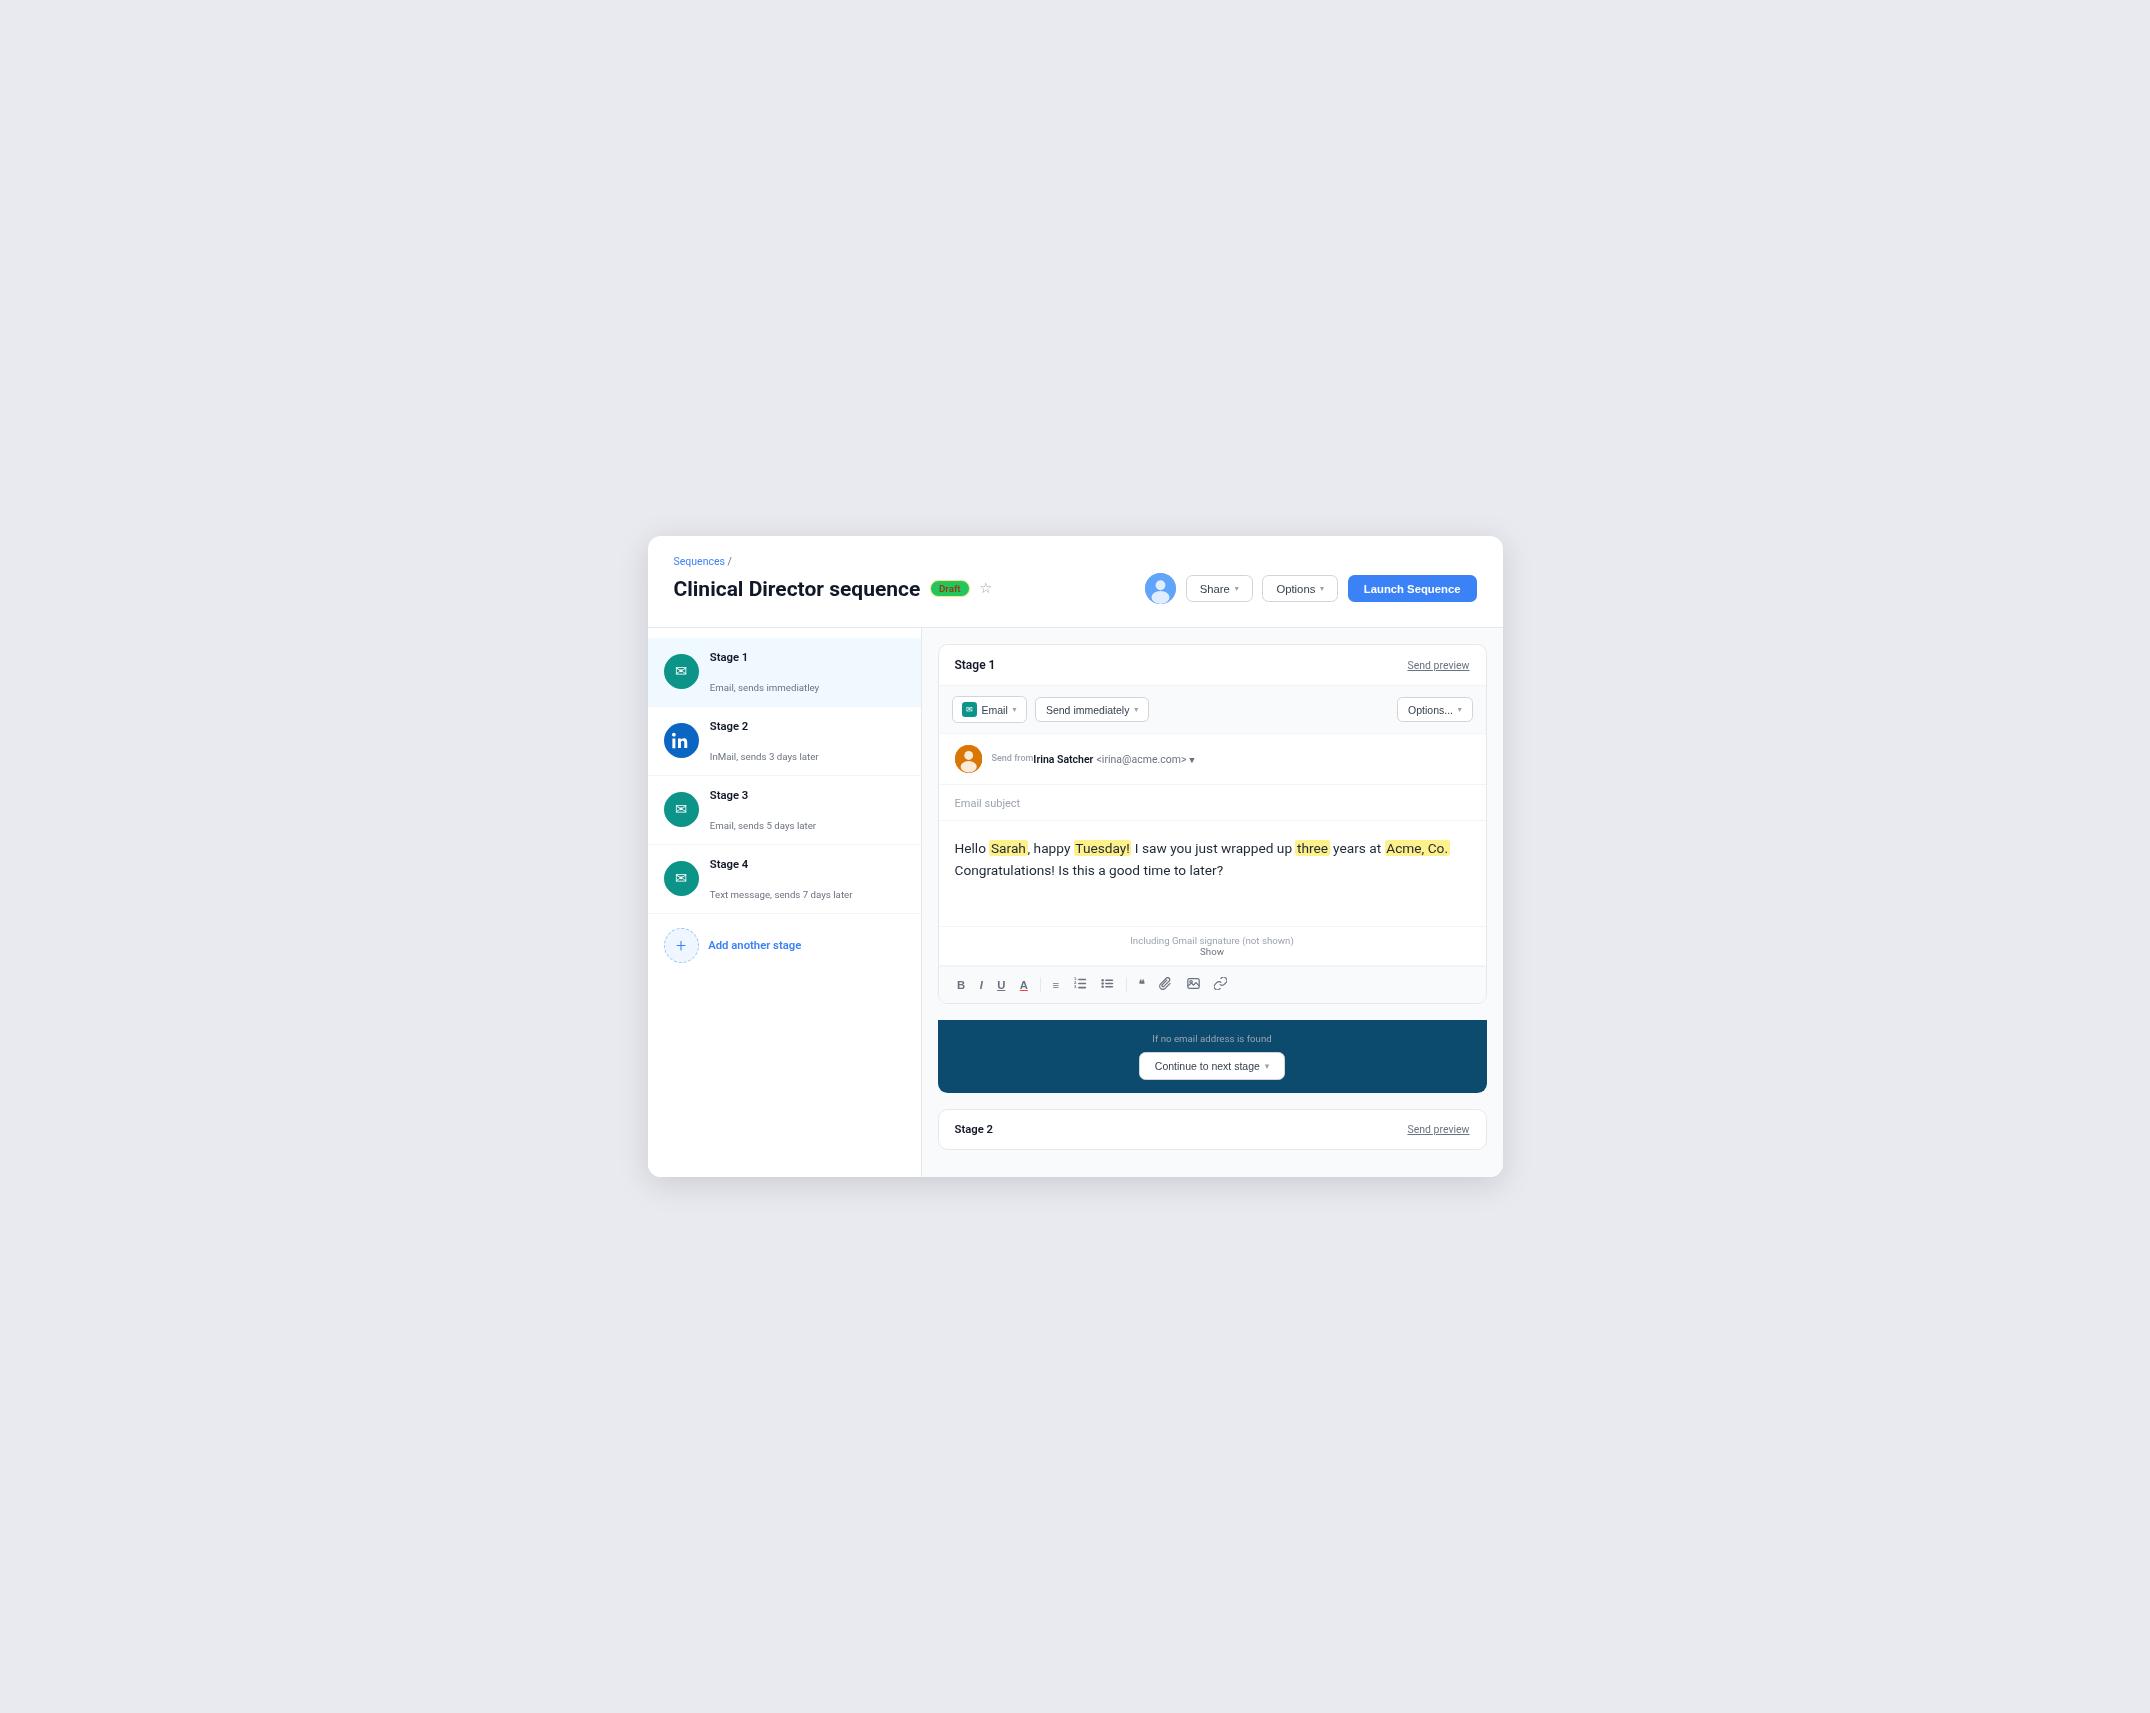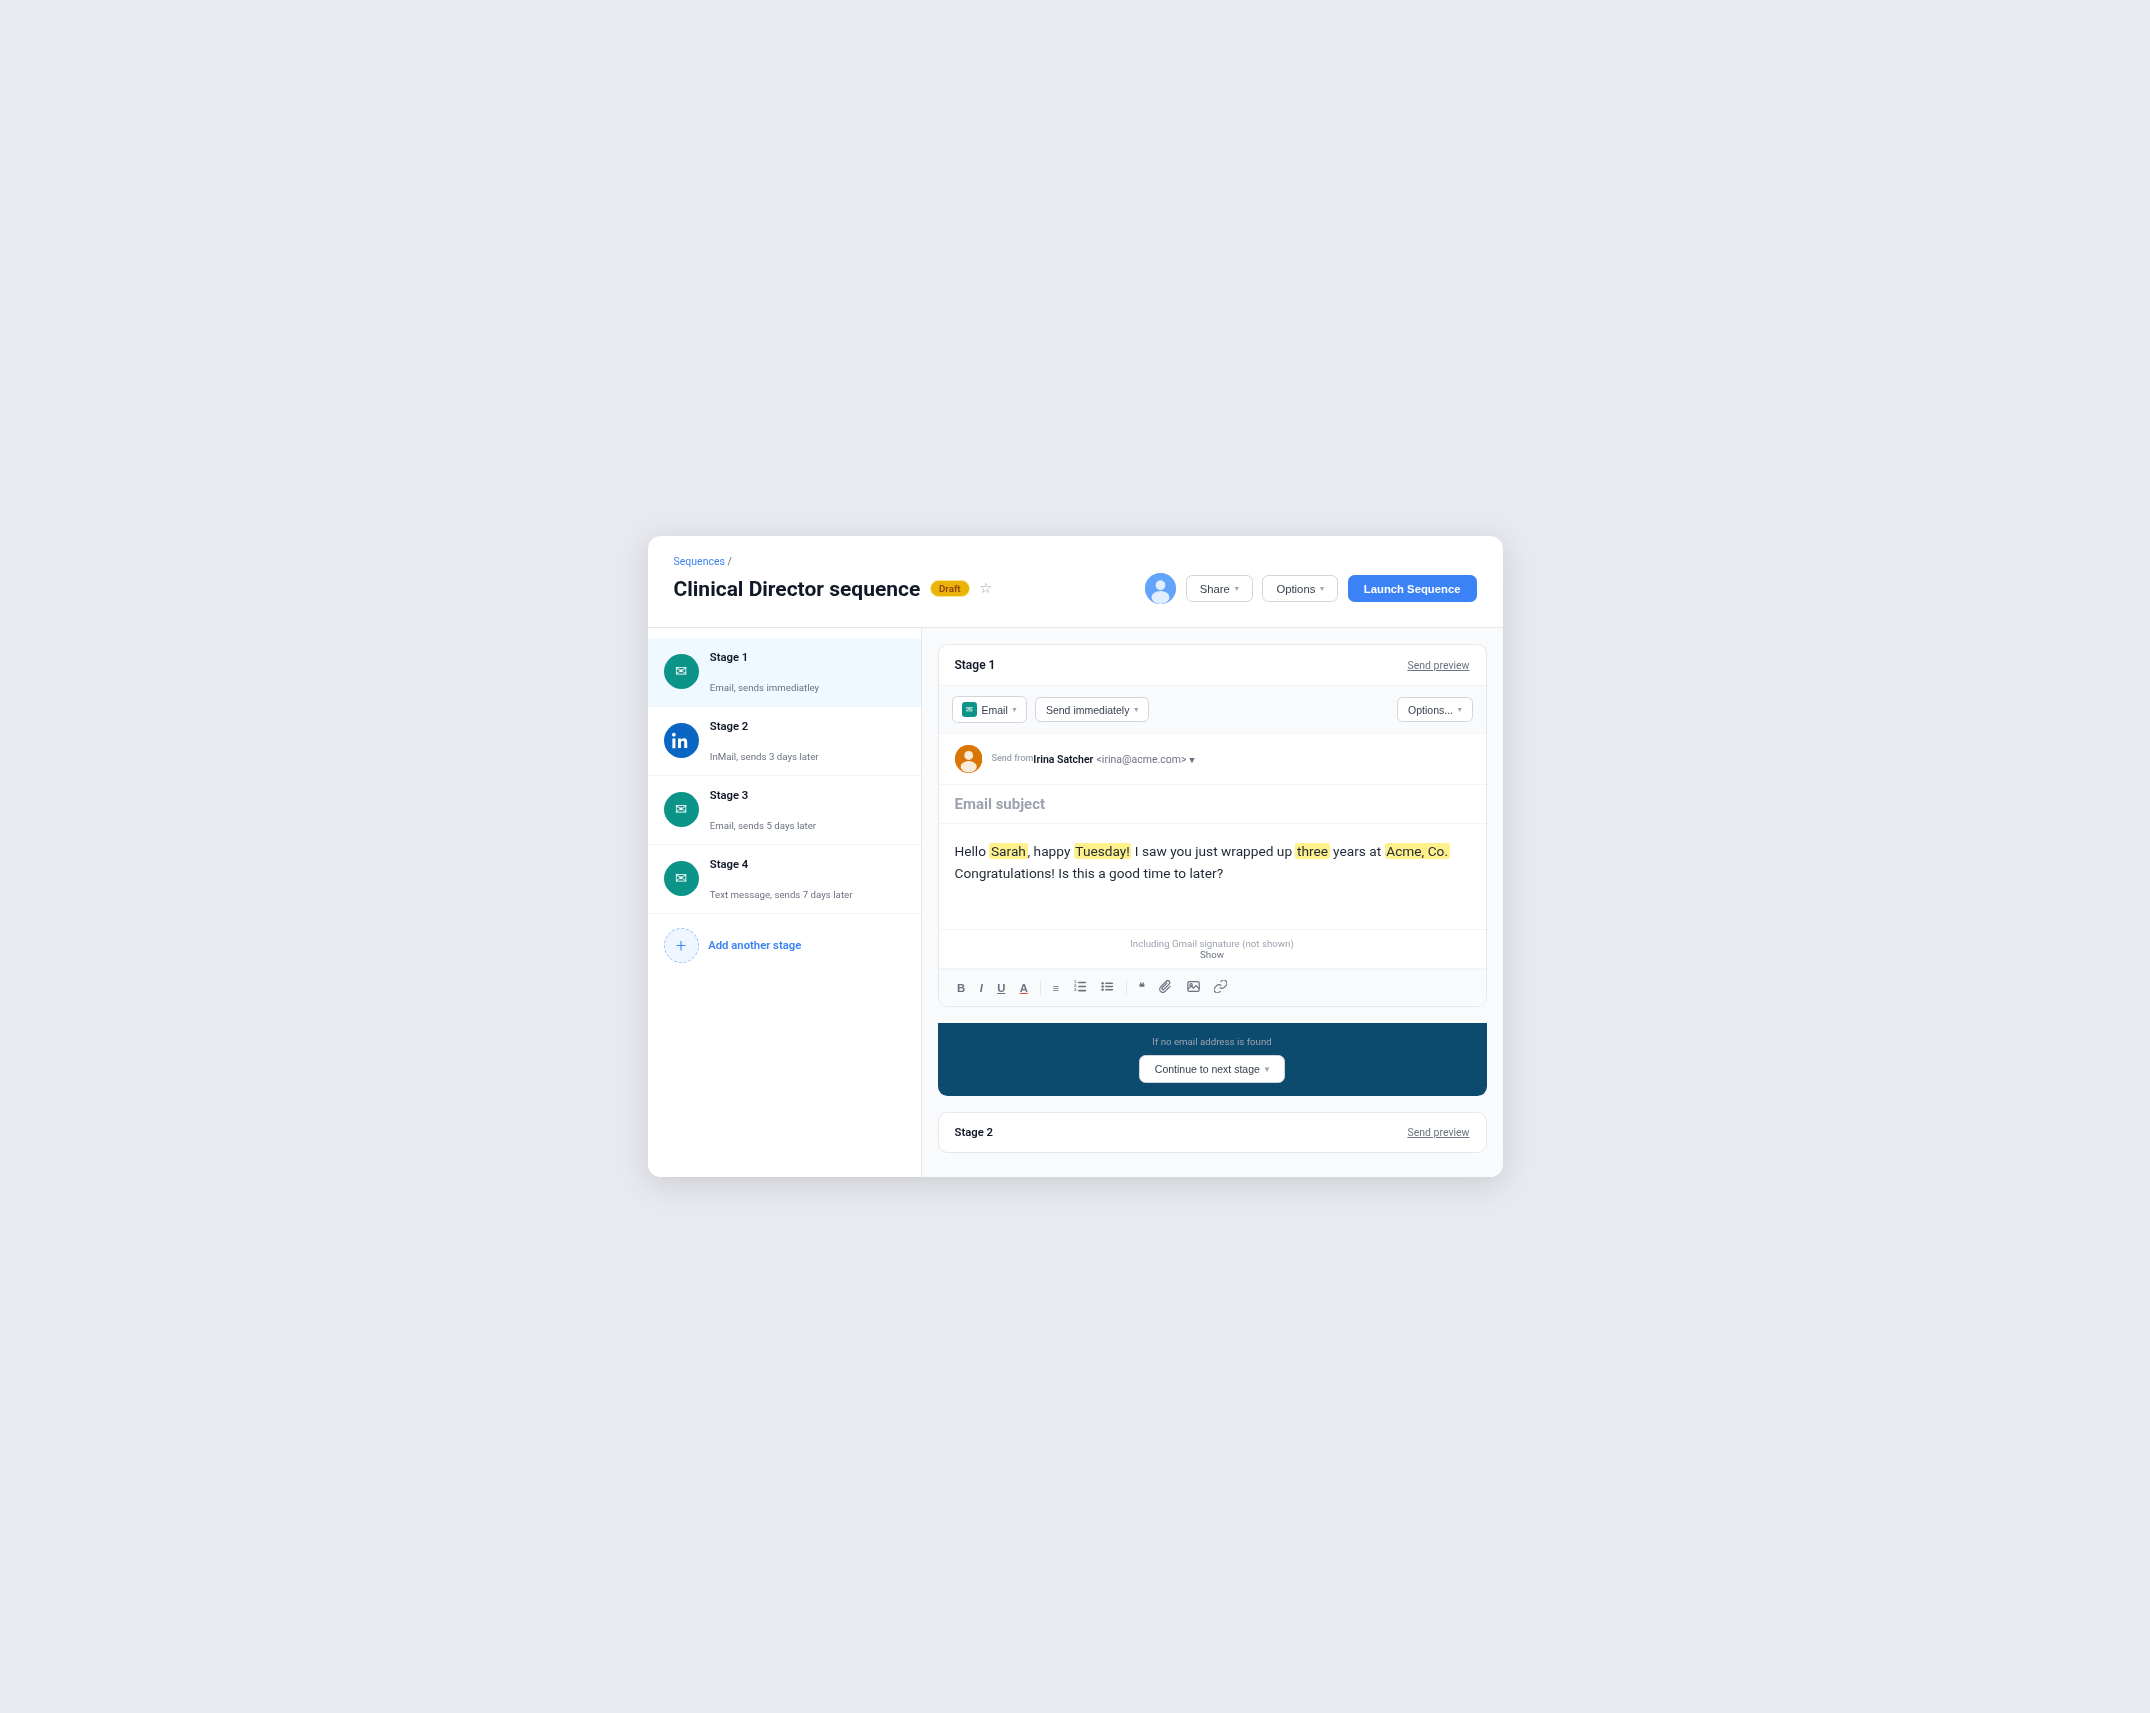--- a/index.html
+++ b/index.html
@@ -44,21 +44,21 @@
       display: flex;
       align-items: center;
       gap: 9.7px;
     }
     .page-title {
       font-size: 21px;
       font-weight: 700;
       color: #111827;
     }
     .draft-badge {
-      background: #eab308;
+      background: #22c55e;
       color: #92400e;
       font-size: 9.7px;
       font-weight: 600;
       padding: 2.4px 8px;
       border-radius: 16px;
       border: 0.8px solid #fde68a;
     }
     .star-icon { color: #9ca3af; font-size: 14.5px; cursor: pointer; }
     .header-actions {
       display: flex;
@@ -326,23 +326,22 @@
       color: #6b7280;
       font-weight: 400;
     }
 
     
     .subject-row {
       padding: 9.7px 16px;
       border-bottom: 0.8px solid #f3f4f6;
     }
     .subject-placeholder {
-      font-size: 15px;
+      font-size: 11px;
       color: #9ca3af;
-      font-weight: bold;
     }
 
     
     .email-body {
       padding: 16px 16px 8px 16px;
       min-height: 97px;
     }
     .email-body p {
       font-size: 13.7px;
       color: #1f2937;

